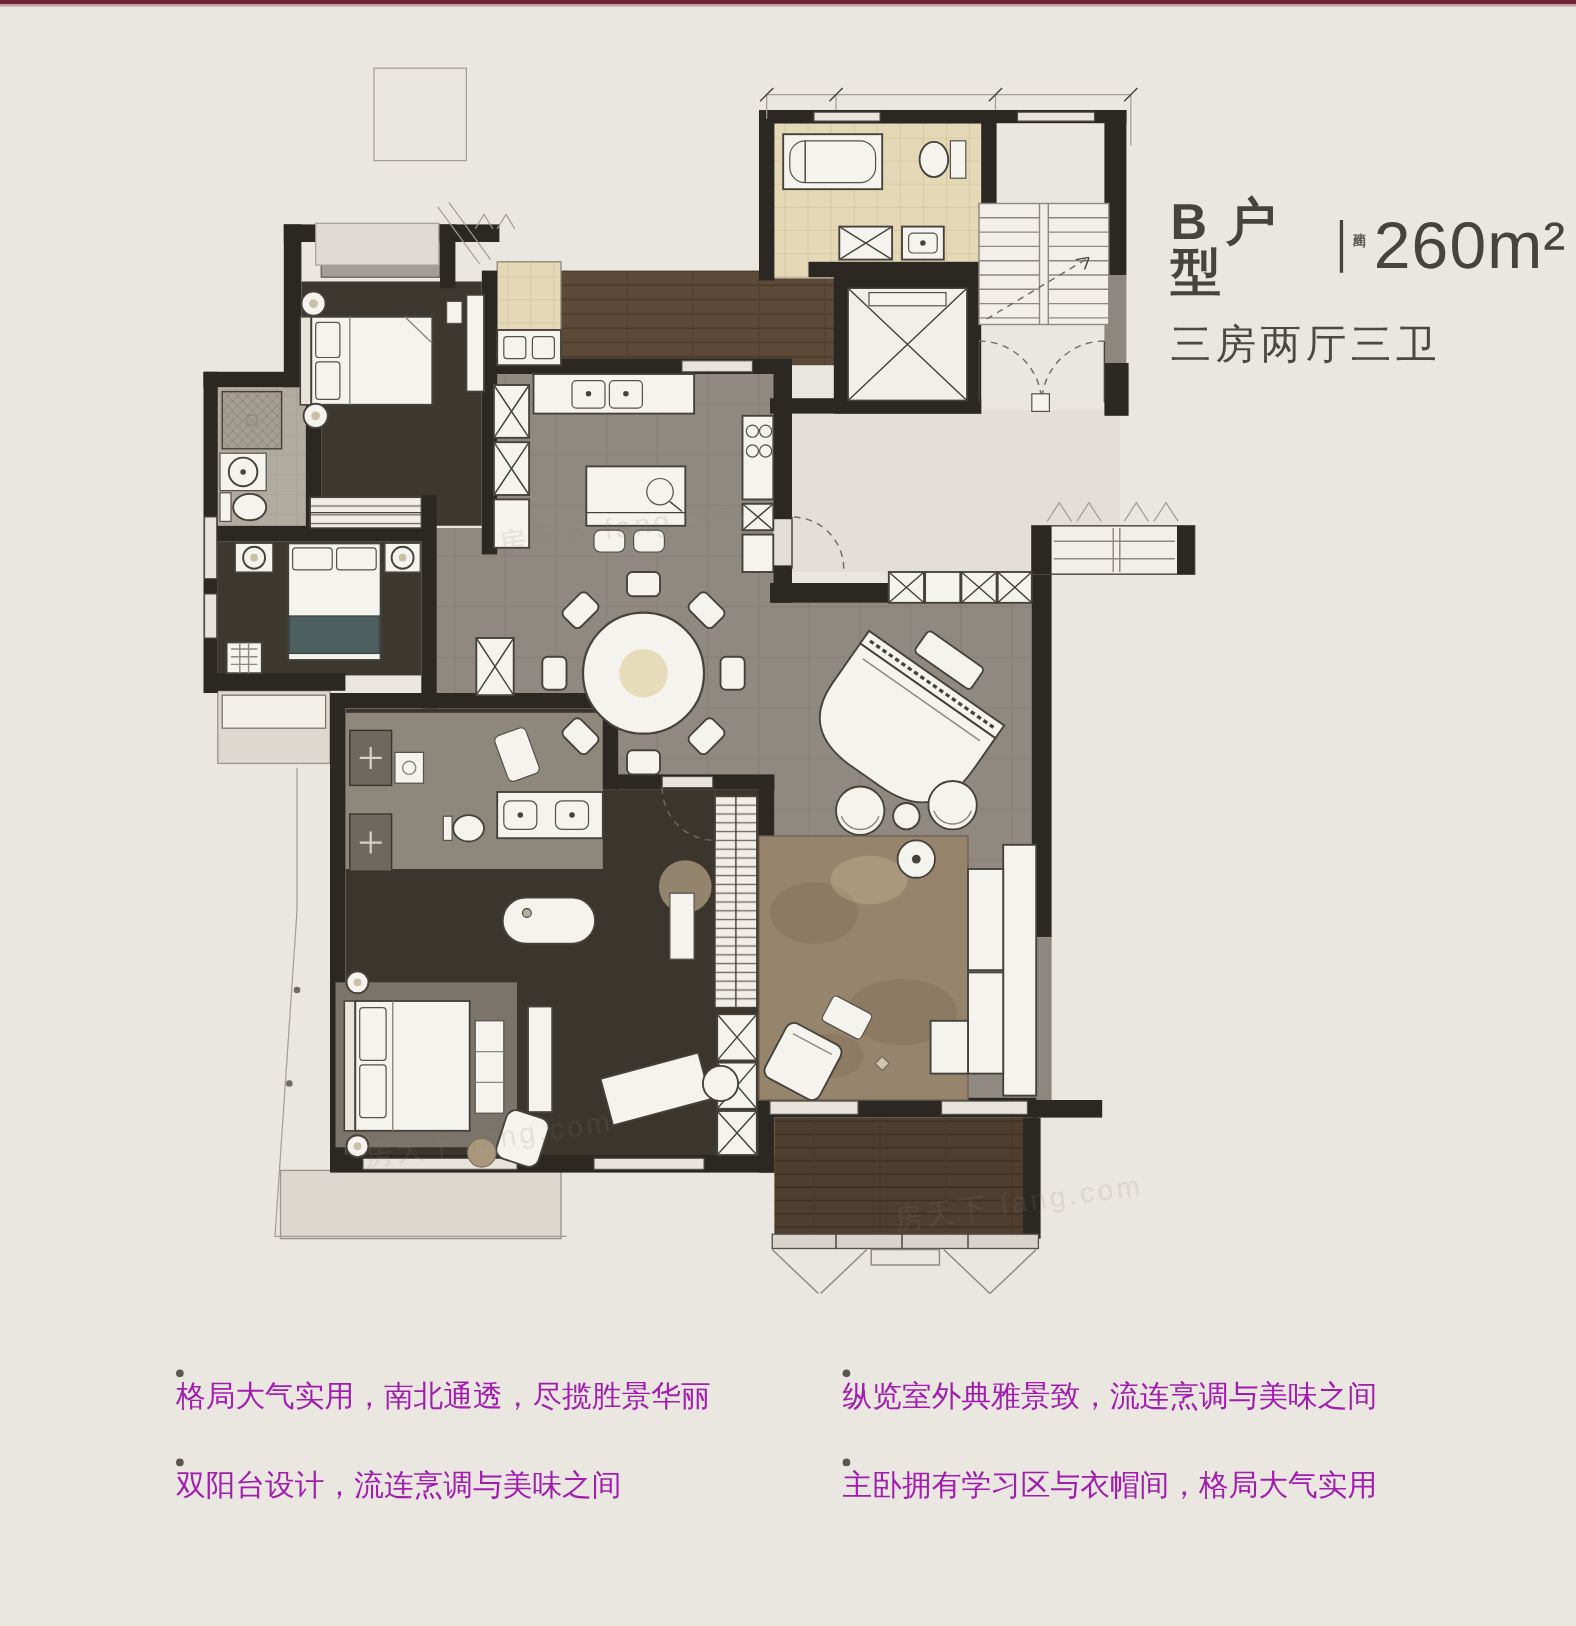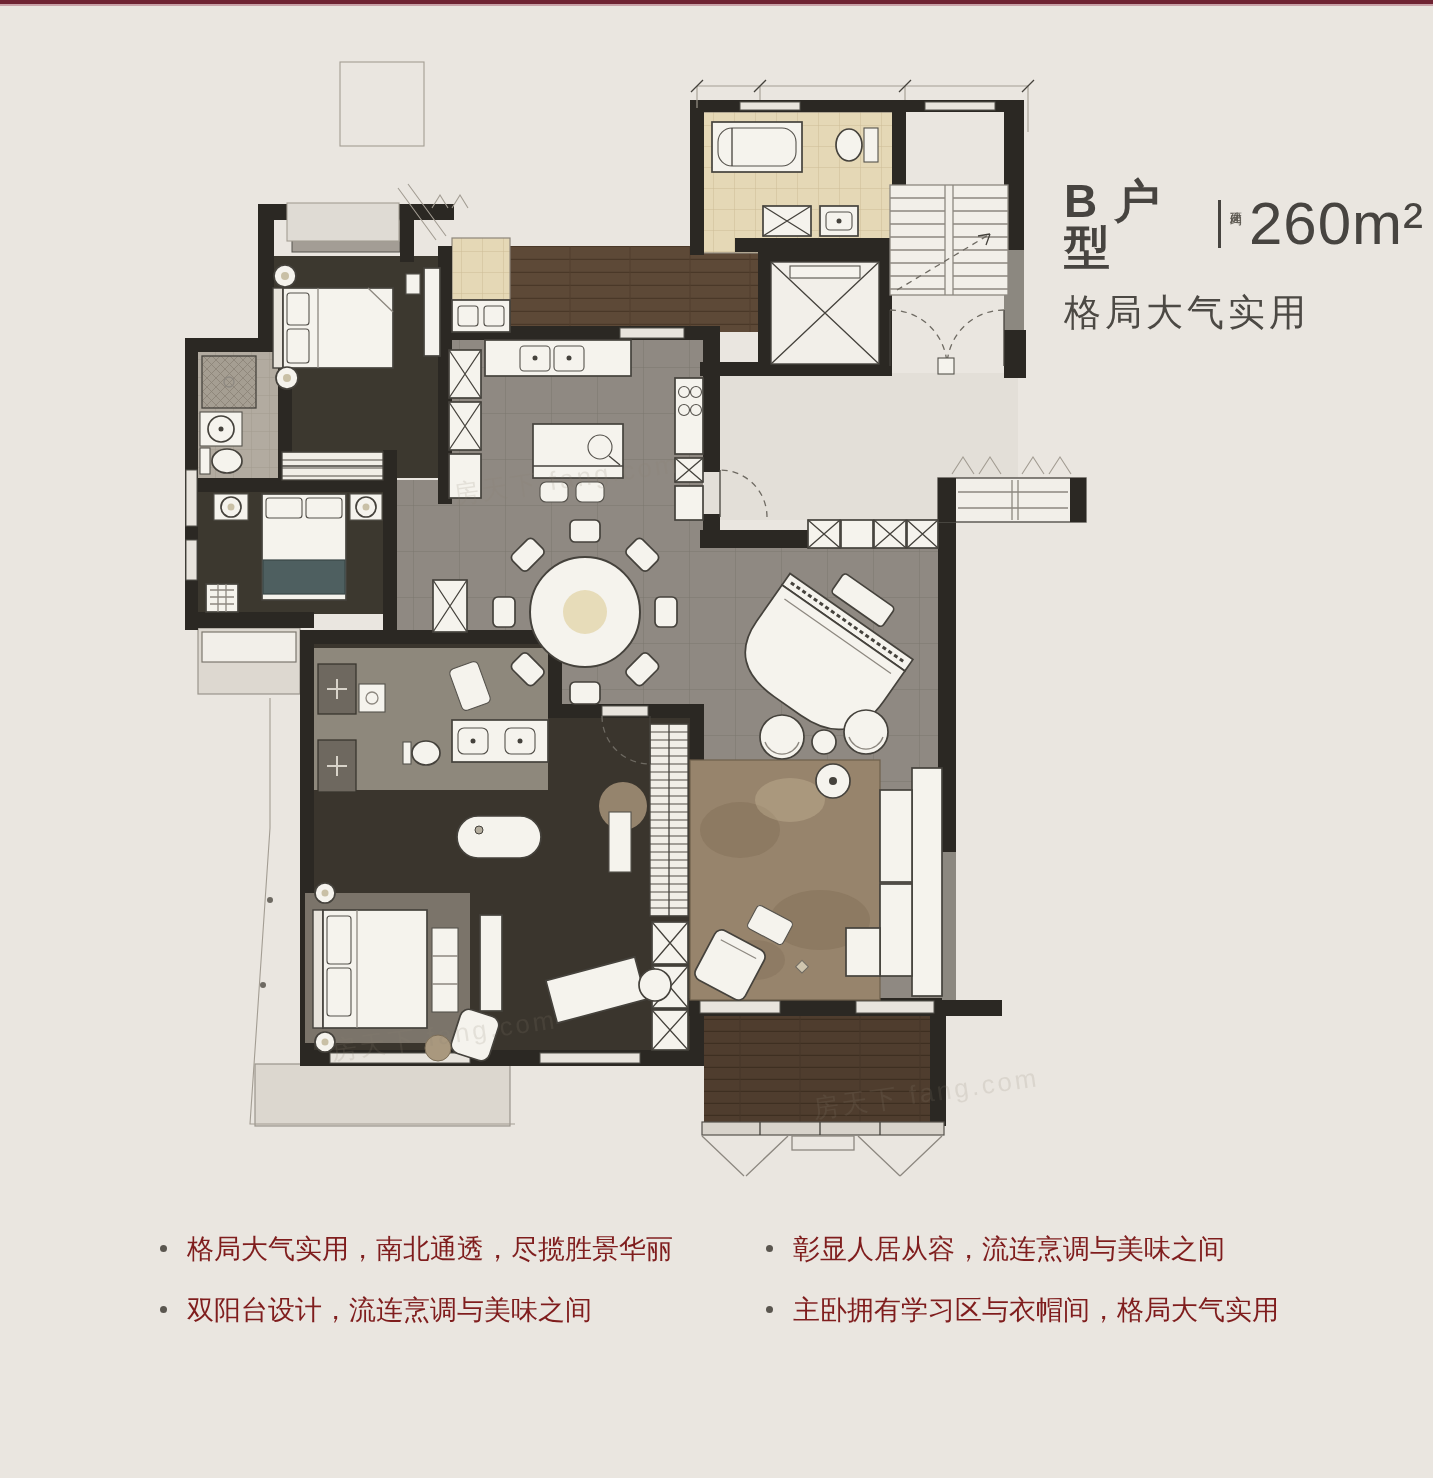--- a/index.html
+++ b/index.html
@@ -15,21 +15,21 @@
   .unit{font-size:46px;font-weight:700;letter-spacing:2px;line-height:1;}
   .vline{width:3px;height:48px;background:#474440;margin:0 9px 0 14px;flex:none;}
   .area-prefix{writing-mode:vertical-rl;text-orientation:upright;font-size:12px;letter-spacing:1px;color:#5a564f;height:44px;margin-right:7px;line-height:1;}
   .area{font-size:60px;font-weight:500;letter-spacing:1px;line-height:1;}
   .layout-line{margin-top:18px;font-size:37px;font-weight:500;letter-spacing:4px;color:#4c4944;}
 
   
   .features{position:absolute;left:160px;top:1232px;right:40px;display:flex;}
   .fcol{display:flex;flex-direction:column;}
   .fcol.left{width:606px;flex:none;}
-  .fitem{display:flex;align-items:flex-start;margin-bottom:27px;font-size:27px;color:#7f1d1d;line-height:34px;font-weight:500;}
+  .fitem{display:flex;align-items:flex-start;margin-bottom:27px;font-size:27px;color:#a21caf;line-height:34px;font-weight:500;flex-direction:column;}
   .dot{width:7px;height:7px;border-radius:50%;background:#5a564f;margin:13px 20px 0 0;flex:none;}
 
   
   .wm{position:absolute;font-size:26px;letter-spacing:3px;color:#8b8172;opacity:.16;transform:rotate(-8deg);white-space:nowrap;pointer-events:none;}
 </style>
 </head>
 <body>
 
 <div class="stage">
   <div class="topbar"></div>
@@ -469,38 +469,38 @@
     </g>
   </svg>
 
   <div class="hdr">
     <div class="hdr-row">
       <span class="unit">B 户型</span>
       <span class="vline"></span>
       <span class="area-prefix">建面约</span>
       <span class="area">260m²</span>
     </div>
-    <div class="layout-line">格局大气实用</div>
+    <div class="layout-line">三房两厅三卫</div>
   </div>
 
   <div class="features">
     <div class="fcol left">
       <div class="fitem">
         <span class="dot"></span>
         <span>格局大气实用，南北通透，尽揽胜景华丽</span>
       </div>
       <div class="fitem">
         <span class="dot"></span>
         <span>双阳台设计，流连烹调与美味之间</span>
       </div>
     </div>
     <div class="fcol">
       <div class="fitem">
         <span class="dot"></span>
-        <span>彰显人居从容，流连烹调与美味之间</span>
+        <span>纵览室外典雅景致，流连烹调与美味之间</span>
       </div>
       <div class="fitem">
         <span class="dot"></span>
         <span>主卧拥有学习区与衣帽间，格局大气实用</span>
       </div>
     </div>
   </div>
 
   <span class="wm" style="left:452px;top:462px;">房天下 fang.com</span>
   <span class="wm" style="left:330px;top:1018px;">房天下 fang.com</span>

